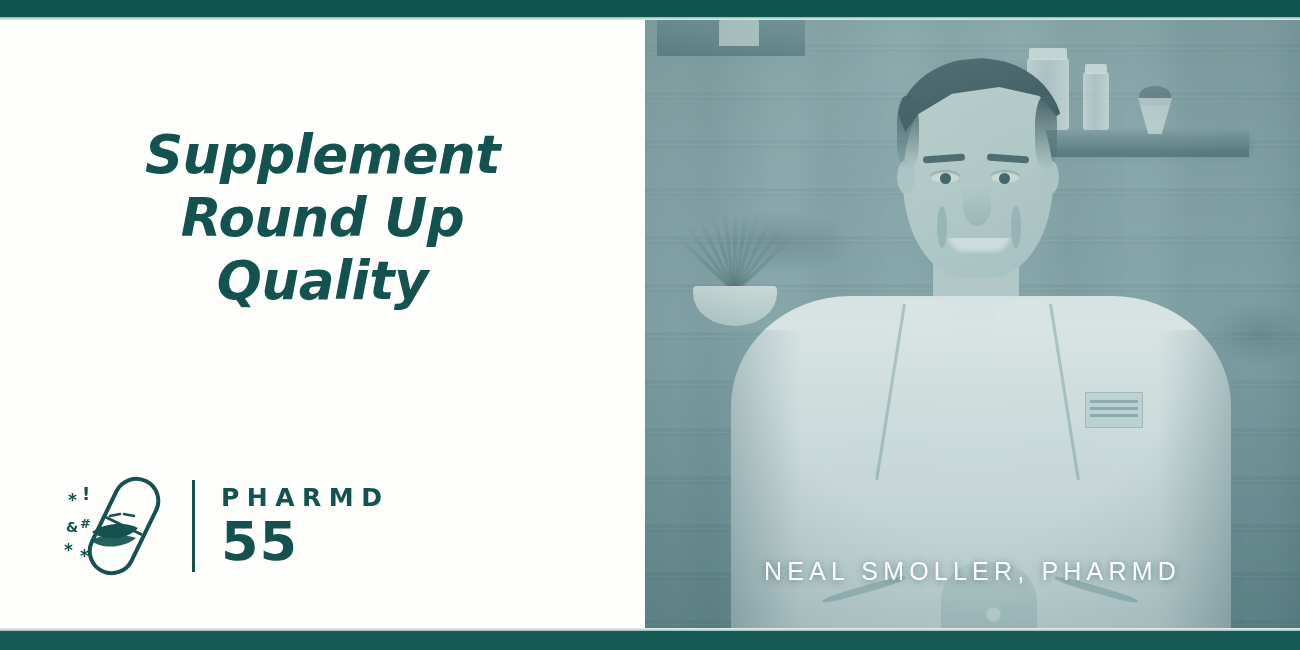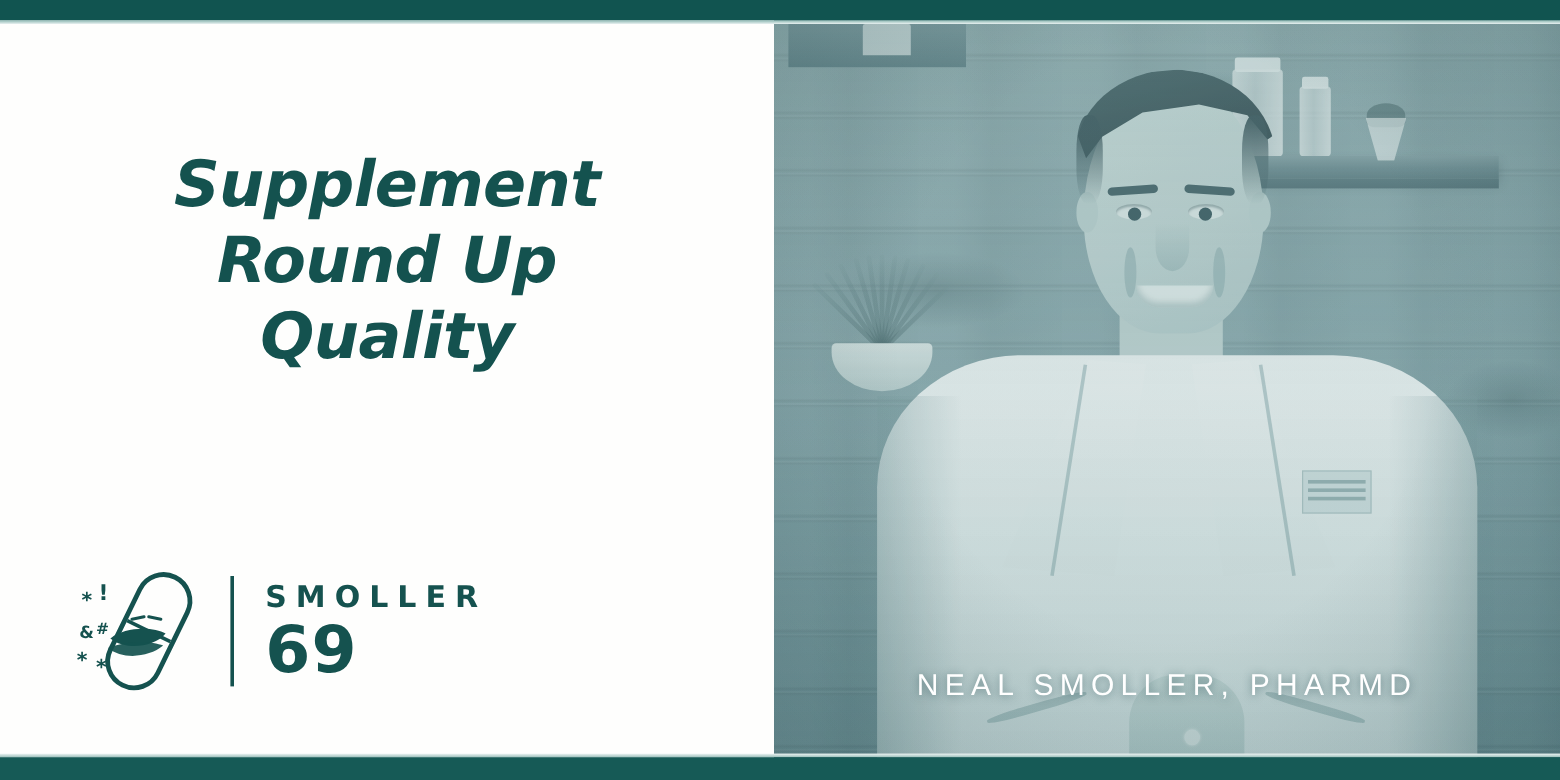--- a/index.html
+++ b/index.html
@@ -618,22 +618,22 @@
             <path d="M48 46 L58 44"></path>
             <path d="M62 44 L72 46"></path>
           </g>
         </svg>
       </div>
 
 
       <div class="logo-divider"></div>
 
       <div class="episode-block">
-        <div class="episode-word">SMOLLER</div>
-        <div class="episode-number">69</div>
+        <div class="episode-word">PHARMD</div>
+        <div class="episode-number">55</div>
       </div>
     </div>
   </div>
 
   <div class="bar-top"></div>
   <div class="bar-top-hairline"></div>
   <div class="bar-bottom-hairline"></div>
   <div class="bar-bottom"></div>
 
 </div>

